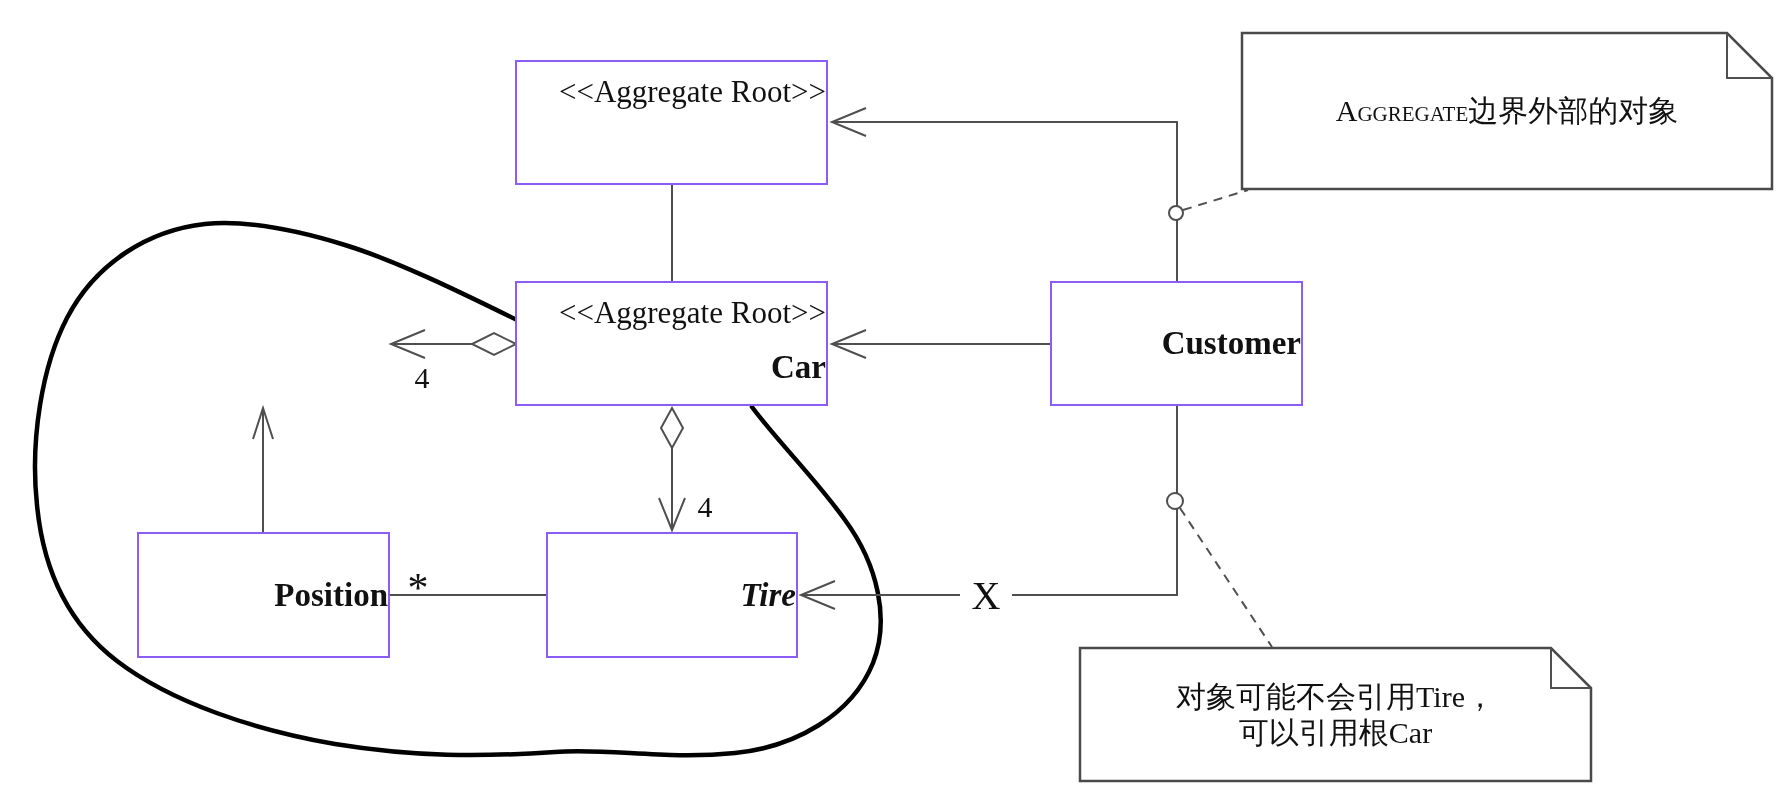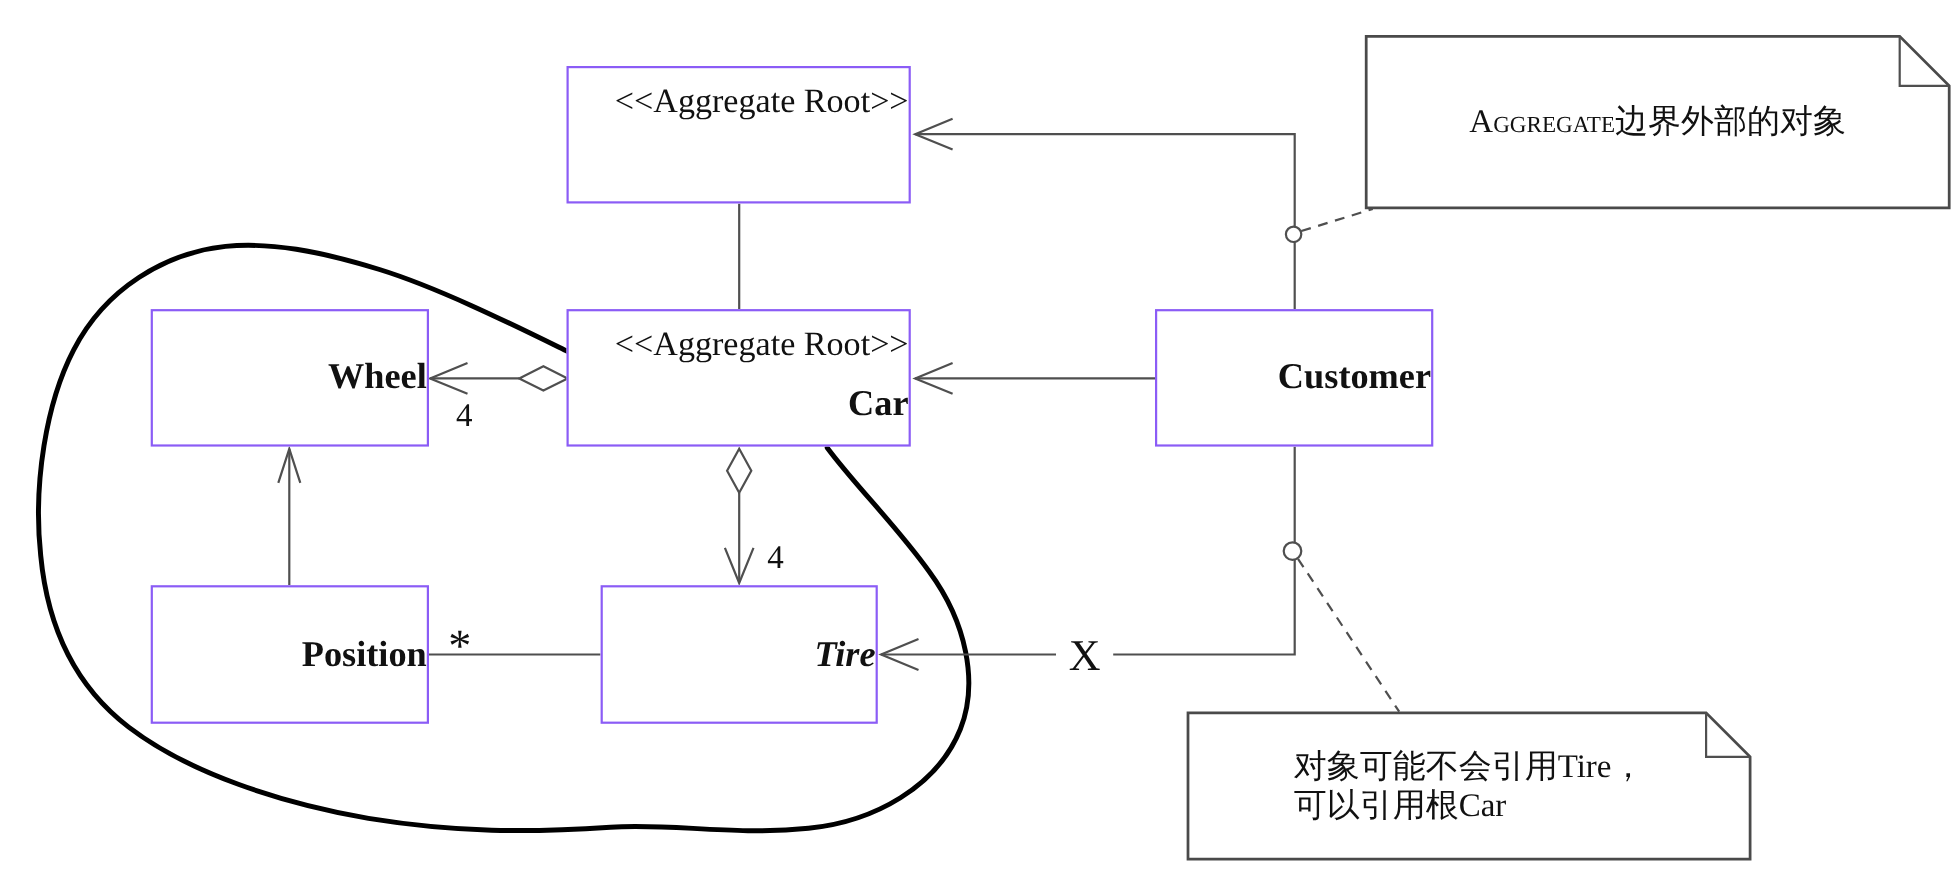--- a/index.html
+++ b/index.html
@@ -60,21 +60,21 @@
   }
   .mult.star { font-size: 42px; }
   .mult.xmark { font-size: 40px; }
 
   .note-text {
     position: absolute;
     display: flex;
     flex-direction: column;
     justify-content: center;
     align-items: center;
-    text-align: left;
+    text-align: center;
     box-sizing: border-box;
   }
   .note-lines { display: inline-block; }
   .note-line {
     font-size: 30px;
     line-height: 38px;
     white-space: nowrap;
   }
   .sc { font-variant: small-caps; }
 </style>
@@ -137,23 +137,20 @@
 
   <div class="uml-box" style="left:515px; top:60px; width:313px; height:125px;">
     <div class="stereotype">&lt;&lt;Aggregate Root&gt;&gt;</div>
   </div>
 
   <div class="uml-box" style="left:515px; top:281px; width:313px; height:125px;">
     <div class="stereotype">&lt;&lt;Aggregate Root&gt;&gt;</div>
     <div class="box-name">Car</div>
   </div>
 
-  <div class="uml-box" style="left:137px; top:281px; width:253px; height:125px;">
-    <div class="box-name">Wheel</div>
-  </div>
 
   <div class="uml-box" style="left:1050px; top:281px; width:253px; height:125px;">
     <div class="box-name">Customer</div>
   </div>
 
   <div class="uml-box" style="left:137px; top:532px; width:253px; height:126px;">
     <div class="box-name">Position</div>
   </div>
 
   <div class="uml-box" style="left:546px; top:532px; width:252px; height:126px;font-style:italic;">

